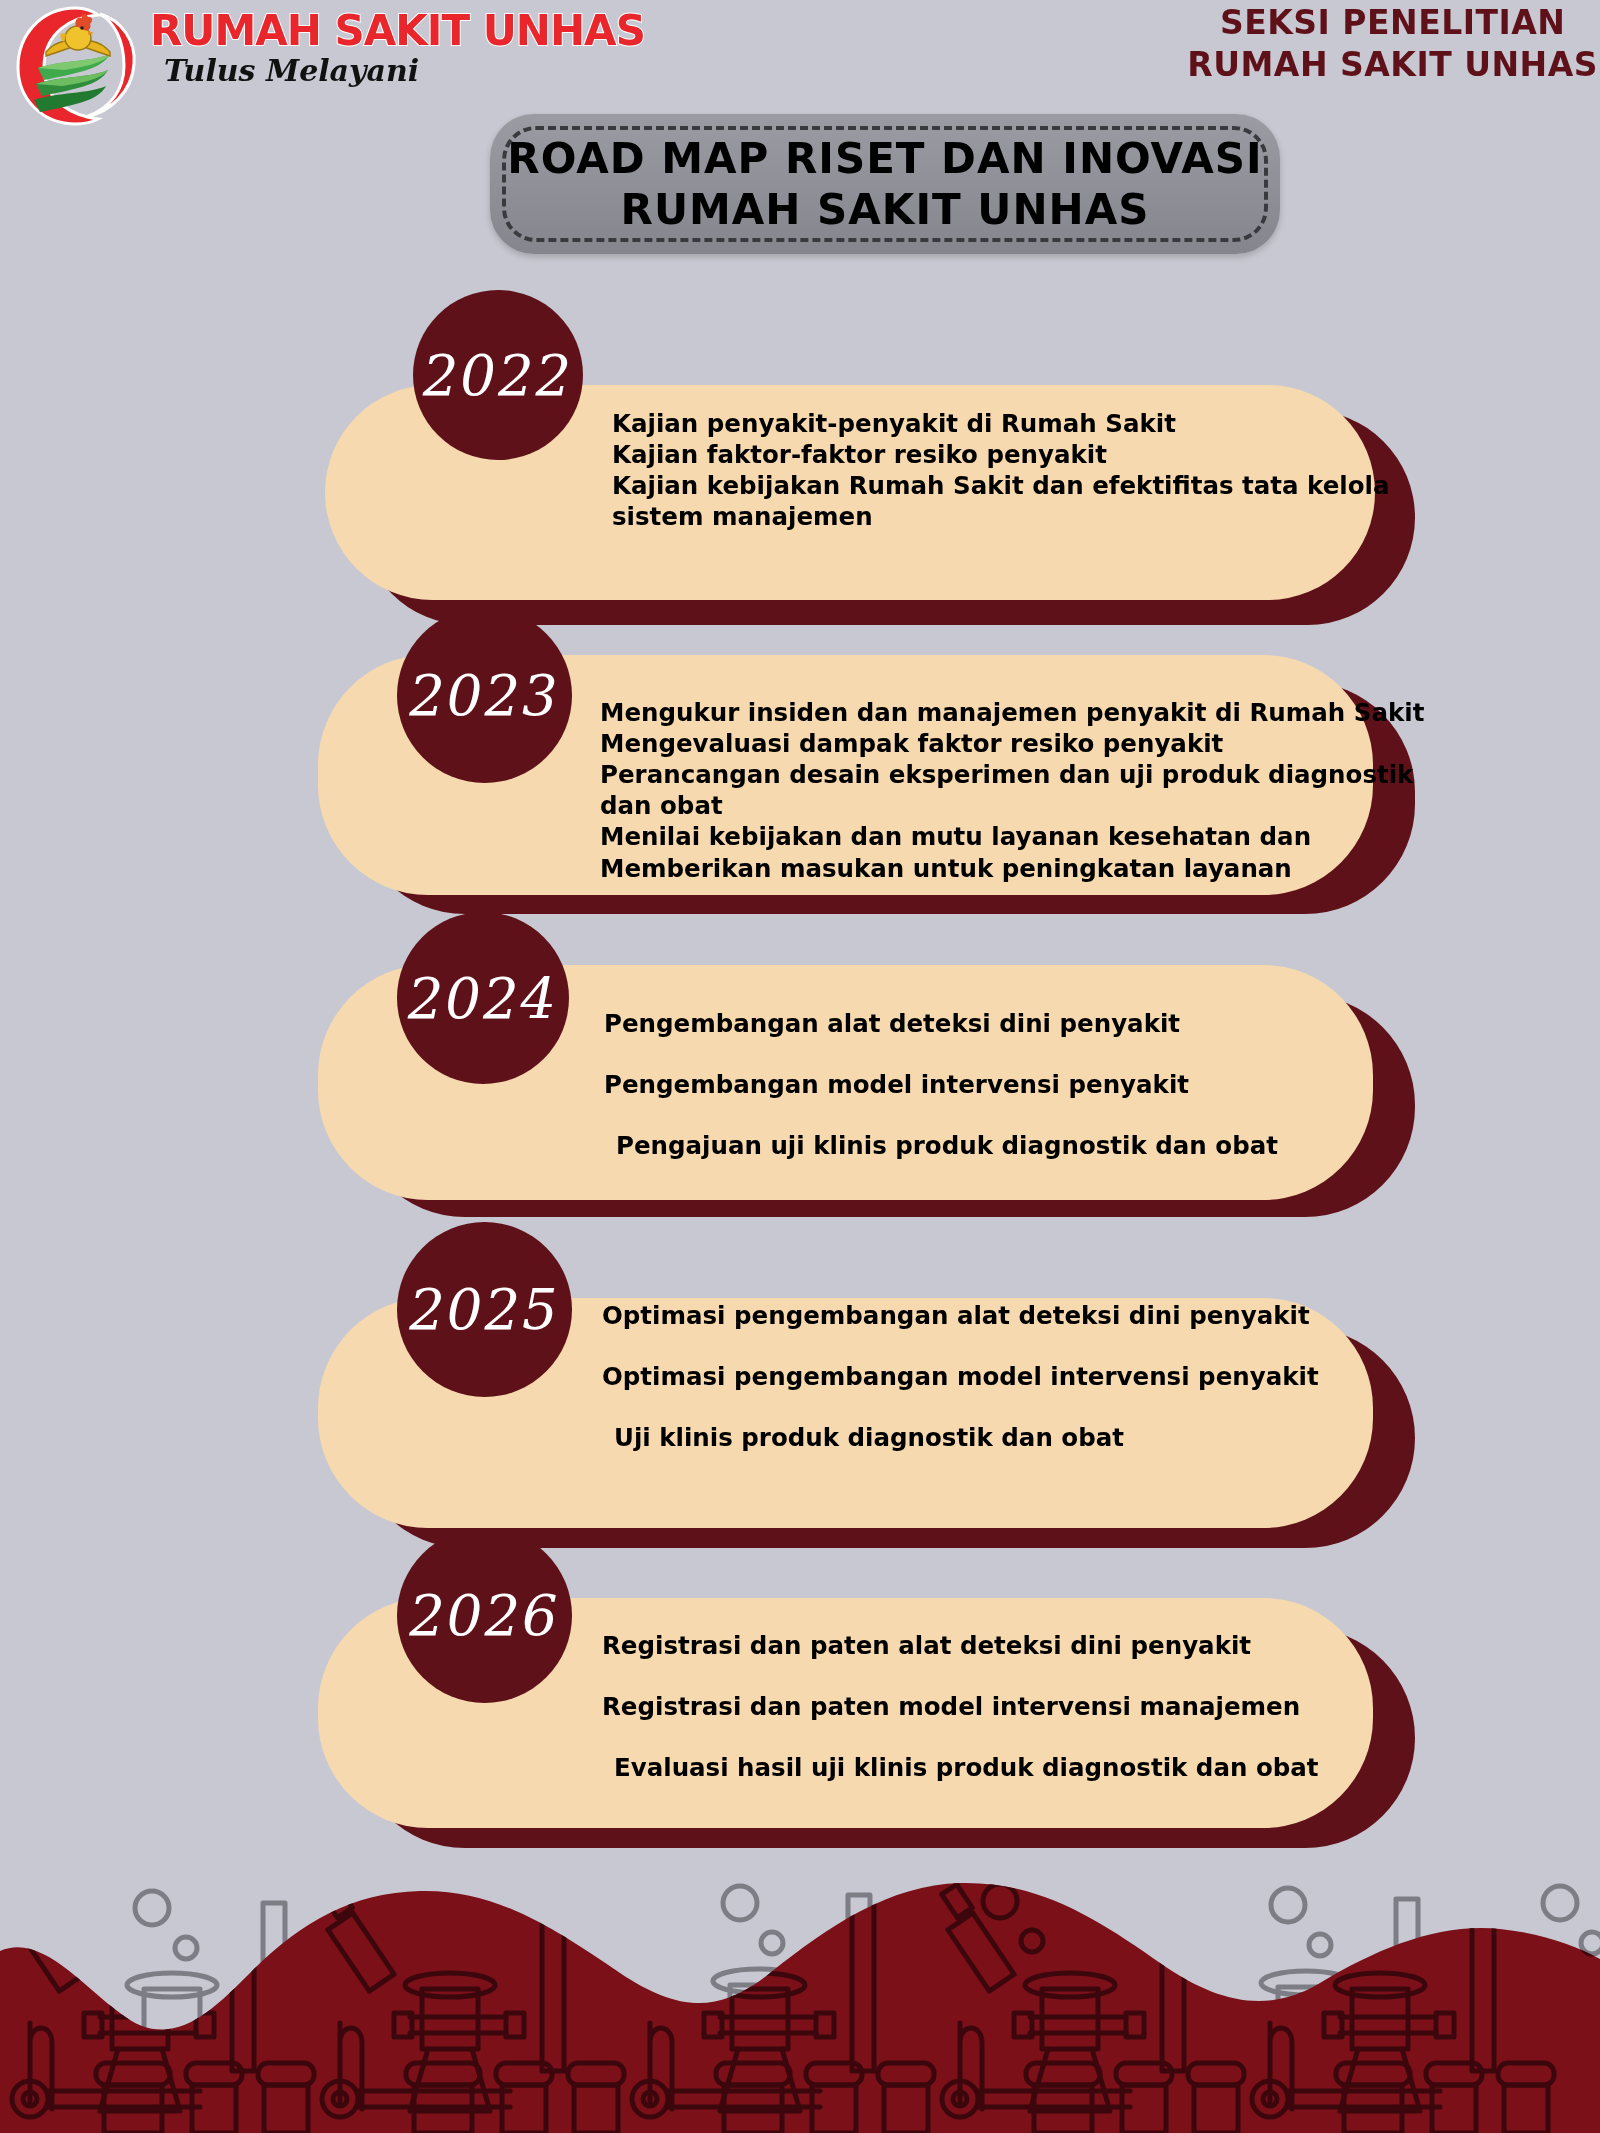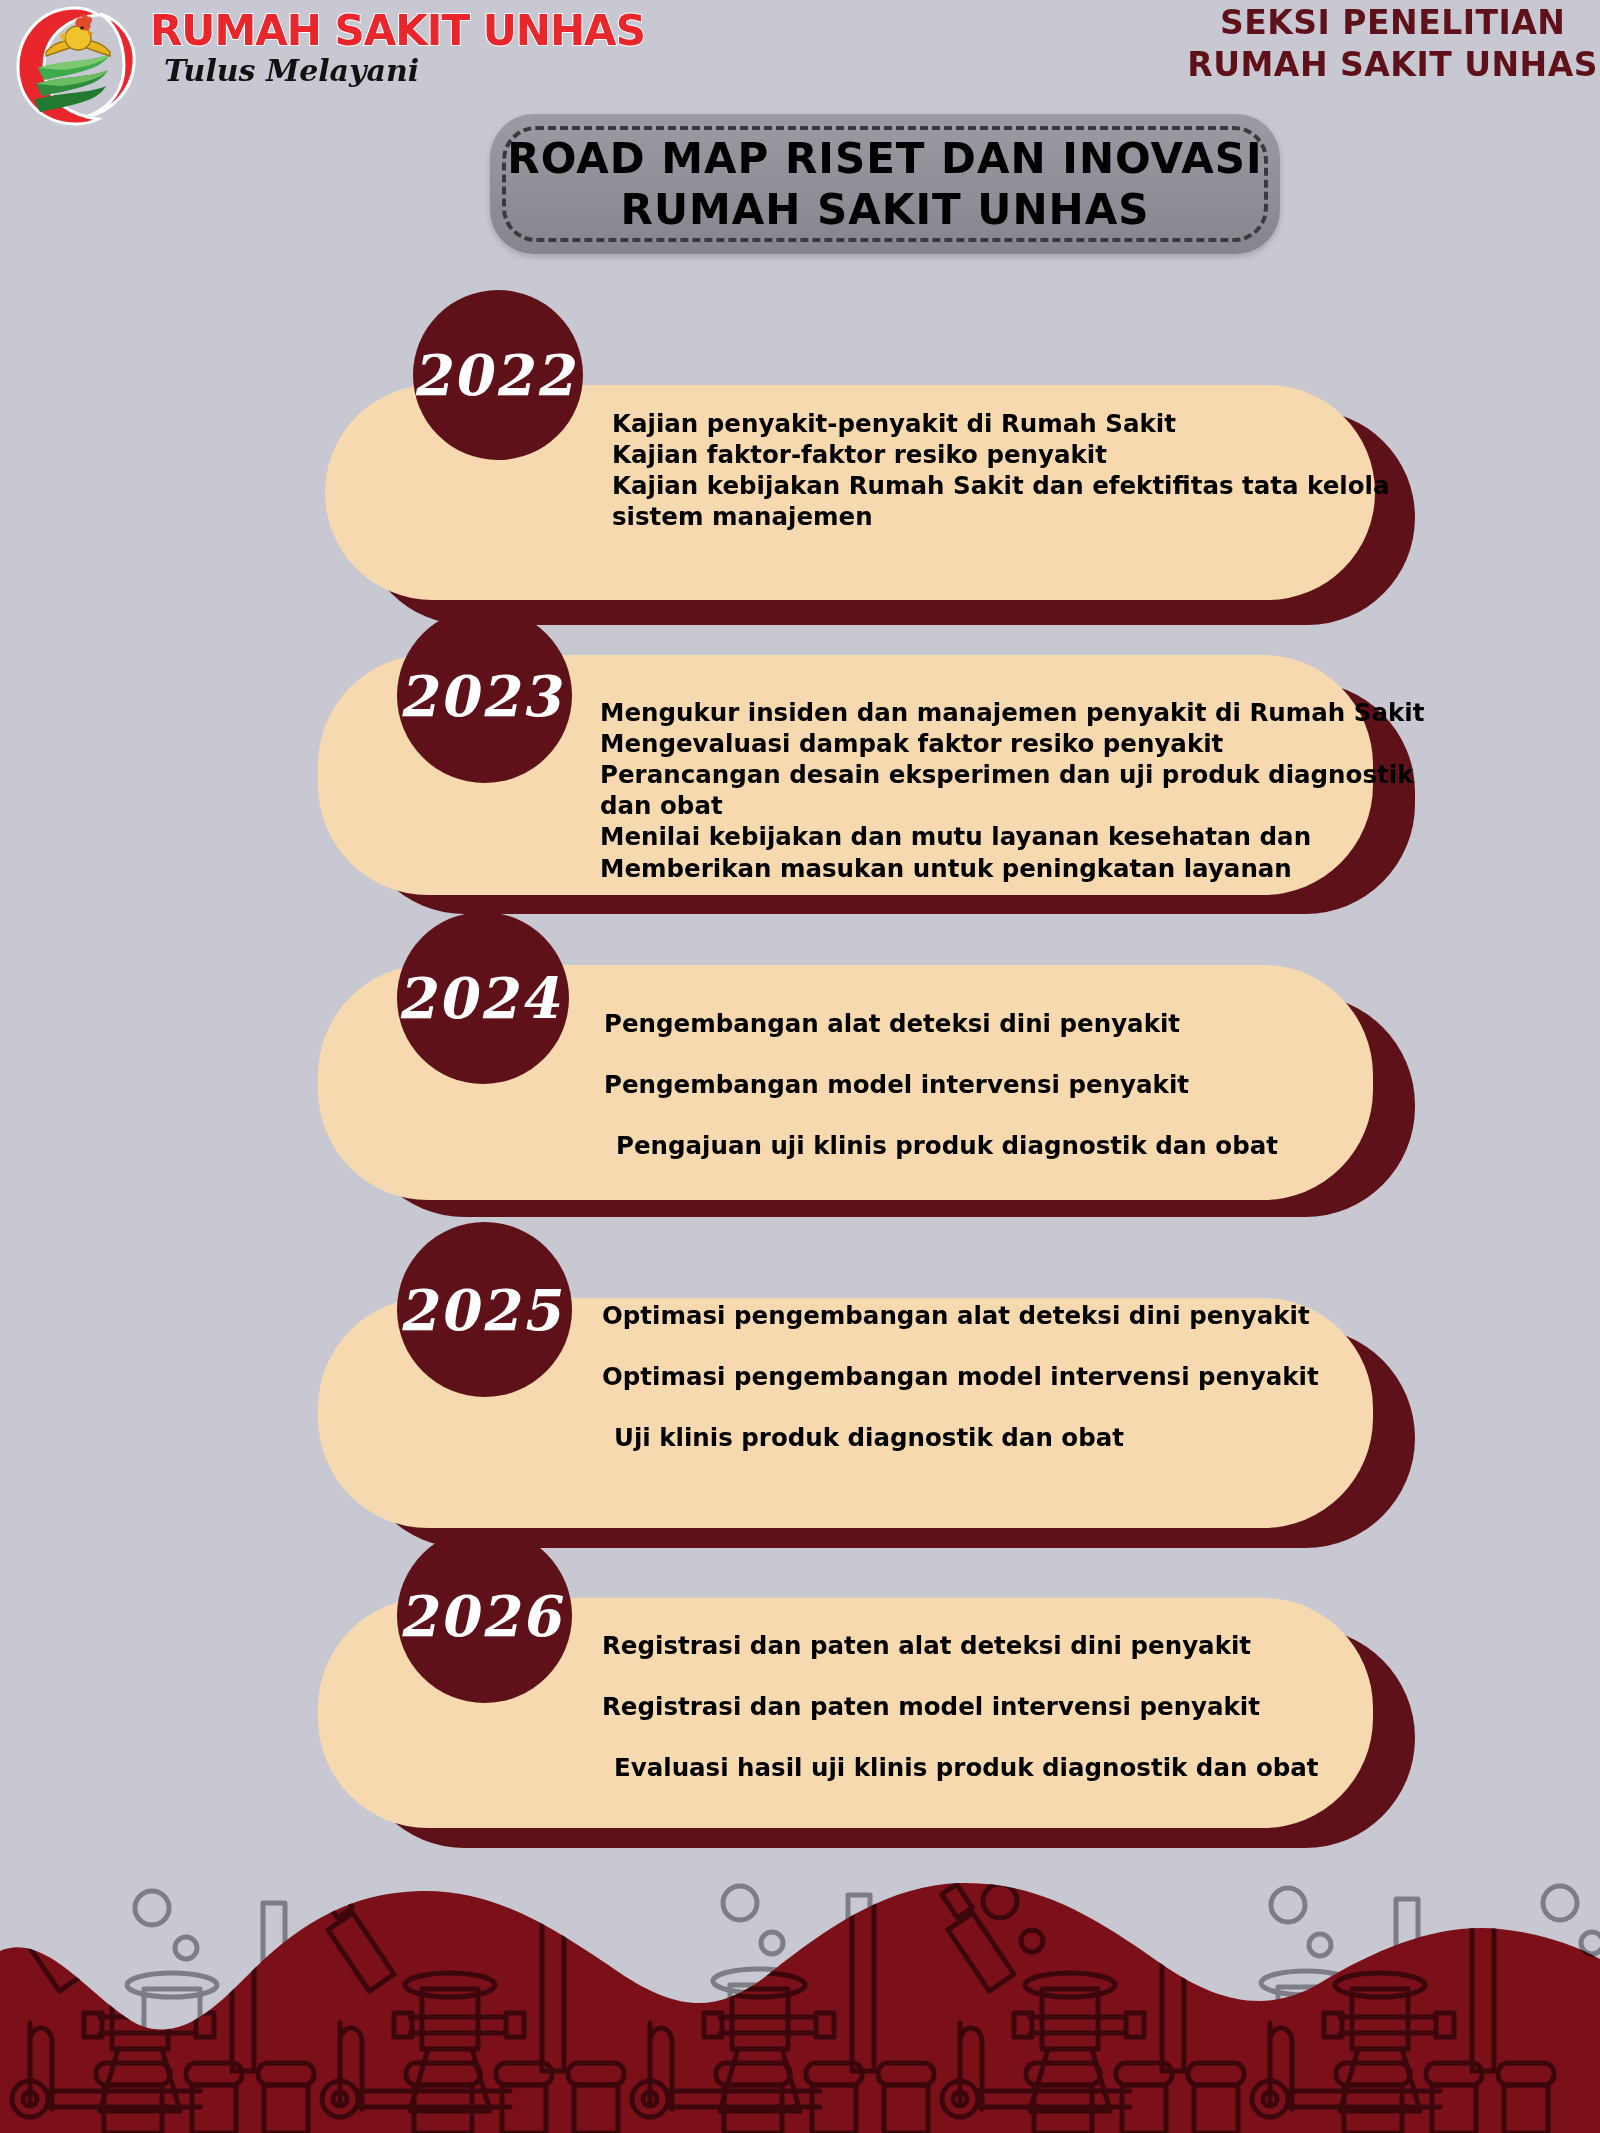--- a/index.html
+++ b/index.html
@@ -68,21 +68,21 @@
   }
   .stage .card{
     position:absolute; background:#f6d9ae; border-radius:110px;
   }
   .stage .year-circle{
     position:absolute; background:#5e1119; border-radius:50%;
     display:flex; align-items:center; justify-content:center;
   }
   .year-label{
     font-family:"DejaVu Serif", serif; font-style:italic;
-    color:#ffffff; font-size:56px; font-weight:bold; letter-spacing:2px;
+    color:#ffffff; font-size:56px; font-weight:normal; letter-spacing:2px;
   }
   .stage .lines{
     position:absolute;
     font-family:"DejaVu Sans", sans-serif; font-weight:bold;
     color:#000; font-size:24.5px;
   }
   .lines p{ white-space:nowrap; }
   .lines.tight p{ line-height:1.27; }
   .lines.loose p{ line-height:1.30; margin-bottom:29px; }
   .lines.loose p:last-child{ margin-bottom:0;margin-left:12px; }
@@ -193,21 +193,21 @@
       </div>
     </div>
     <div class="stage" style="left: 0px; top: 0px; width: 1600px; height: 1900px;">
       <div class="shadow" style="left: 355px; top: 1628px; width: 1060px; height: 220px;"></div>
       <div class="card" style="left: 318px; top: 1598px; width: 1055px; height: 230px;"></div>
       <div class="year-circle" style="left: 397px; top: 1528px; width: 175px; height: 175px;">
         <span class="year-label">2026</span>
       </div>
       <div class="lines loose" style="left: 602px; top: 1630px;">
         <p>Registrasi dan paten alat deteksi dini penyakit</p>
-        <p>Registrasi dan paten model intervensi penyakit</p>
+        <p>Registrasi dan paten model intervensi manajemen</p>
         <p>Evaluasi hasil uji klinis produk diagnostik dan obat</p>
       </div>
     </div>
   </div>
 
 <div id="bottom-decor">
   <svg width="1600" height="270" viewBox="0 0 1600 270">
     <defs>
       <clipPath id="wave-clip">
         <path d="M0 270 L0 88 C40 70 80 120 120 150 C170 190 210 150 250 110

